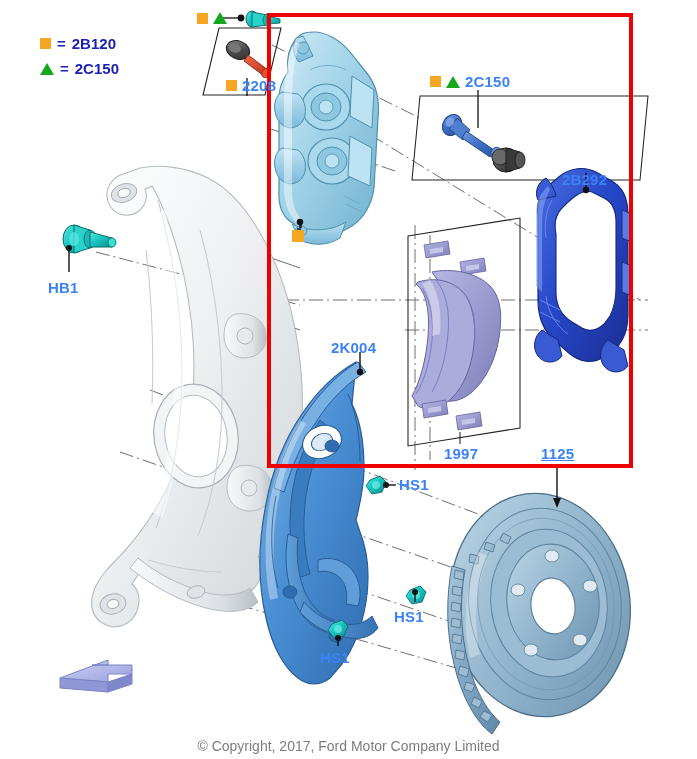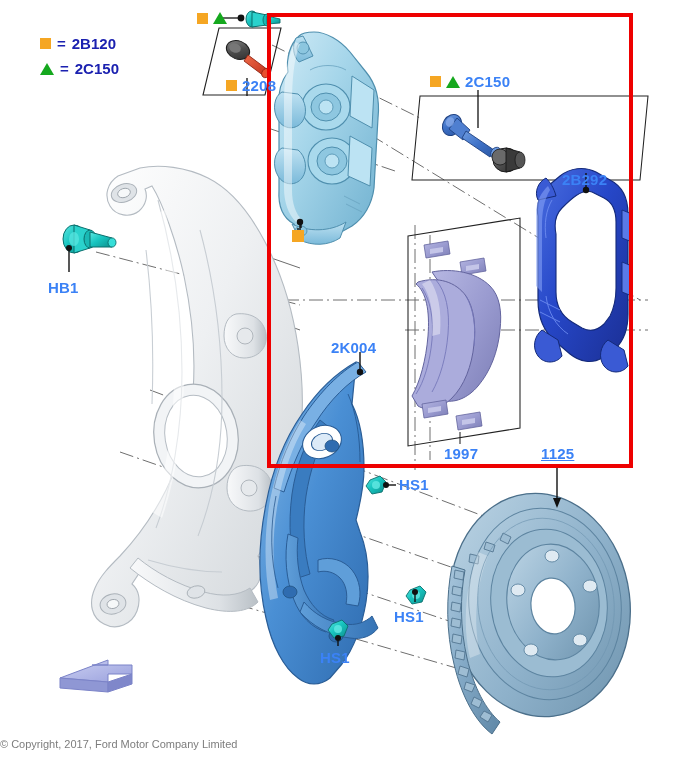--- a/index.html
+++ b/index.html
@@ -13,22 +13,22 @@
        letter-spacing:.2px;white-space:nowrap;line-height:1;}
   .legend-row{position:absolute;color:#1b21b0;font-weight:bold;font-size:15px;
        white-space:nowrap;display:flex;align-items:center;gap:6px;line-height:1;}
   .sq{width:11px;height:11px;background:#f5a623;display:inline-block;}
   .tri{width:0;height:0;border-left:7px solid transparent;border-right:7px solid transparent;
        border-bottom:12px solid #15a81e;display:inline-block;}
   .mark-wrap{position:absolute;display:flex;align-items:center;gap:5px;}
 
   .footer-meta{position:absolute;right:14px;top:690px;text-align:right;
        color:#8a8a8a;font-size:11px;line-height:16px;}
-  .copyright{position:absolute;left:0;right:0;top:738px;text-align:left;
-       color:#7d7d7d;font-size:11px;}
+  .copyright{position:absolute;left:0;right:0;top:738px;text-align:center;
+       color:#7d7d7d;font-size:14px;}
   .redbox{position:absolute;border:4px solid #ee0000;box-sizing:border-box;}
 </style>
 </head>
 <body>
 
 <div id="stage">
 
   <svg class="layer" viewBox="0 0 697 759" xmlns="http://www.w3.org/2000/svg">
     <defs>
       <linearGradient id="gKnuckle" x1="0" y1="0" x2="1" y2="1">

